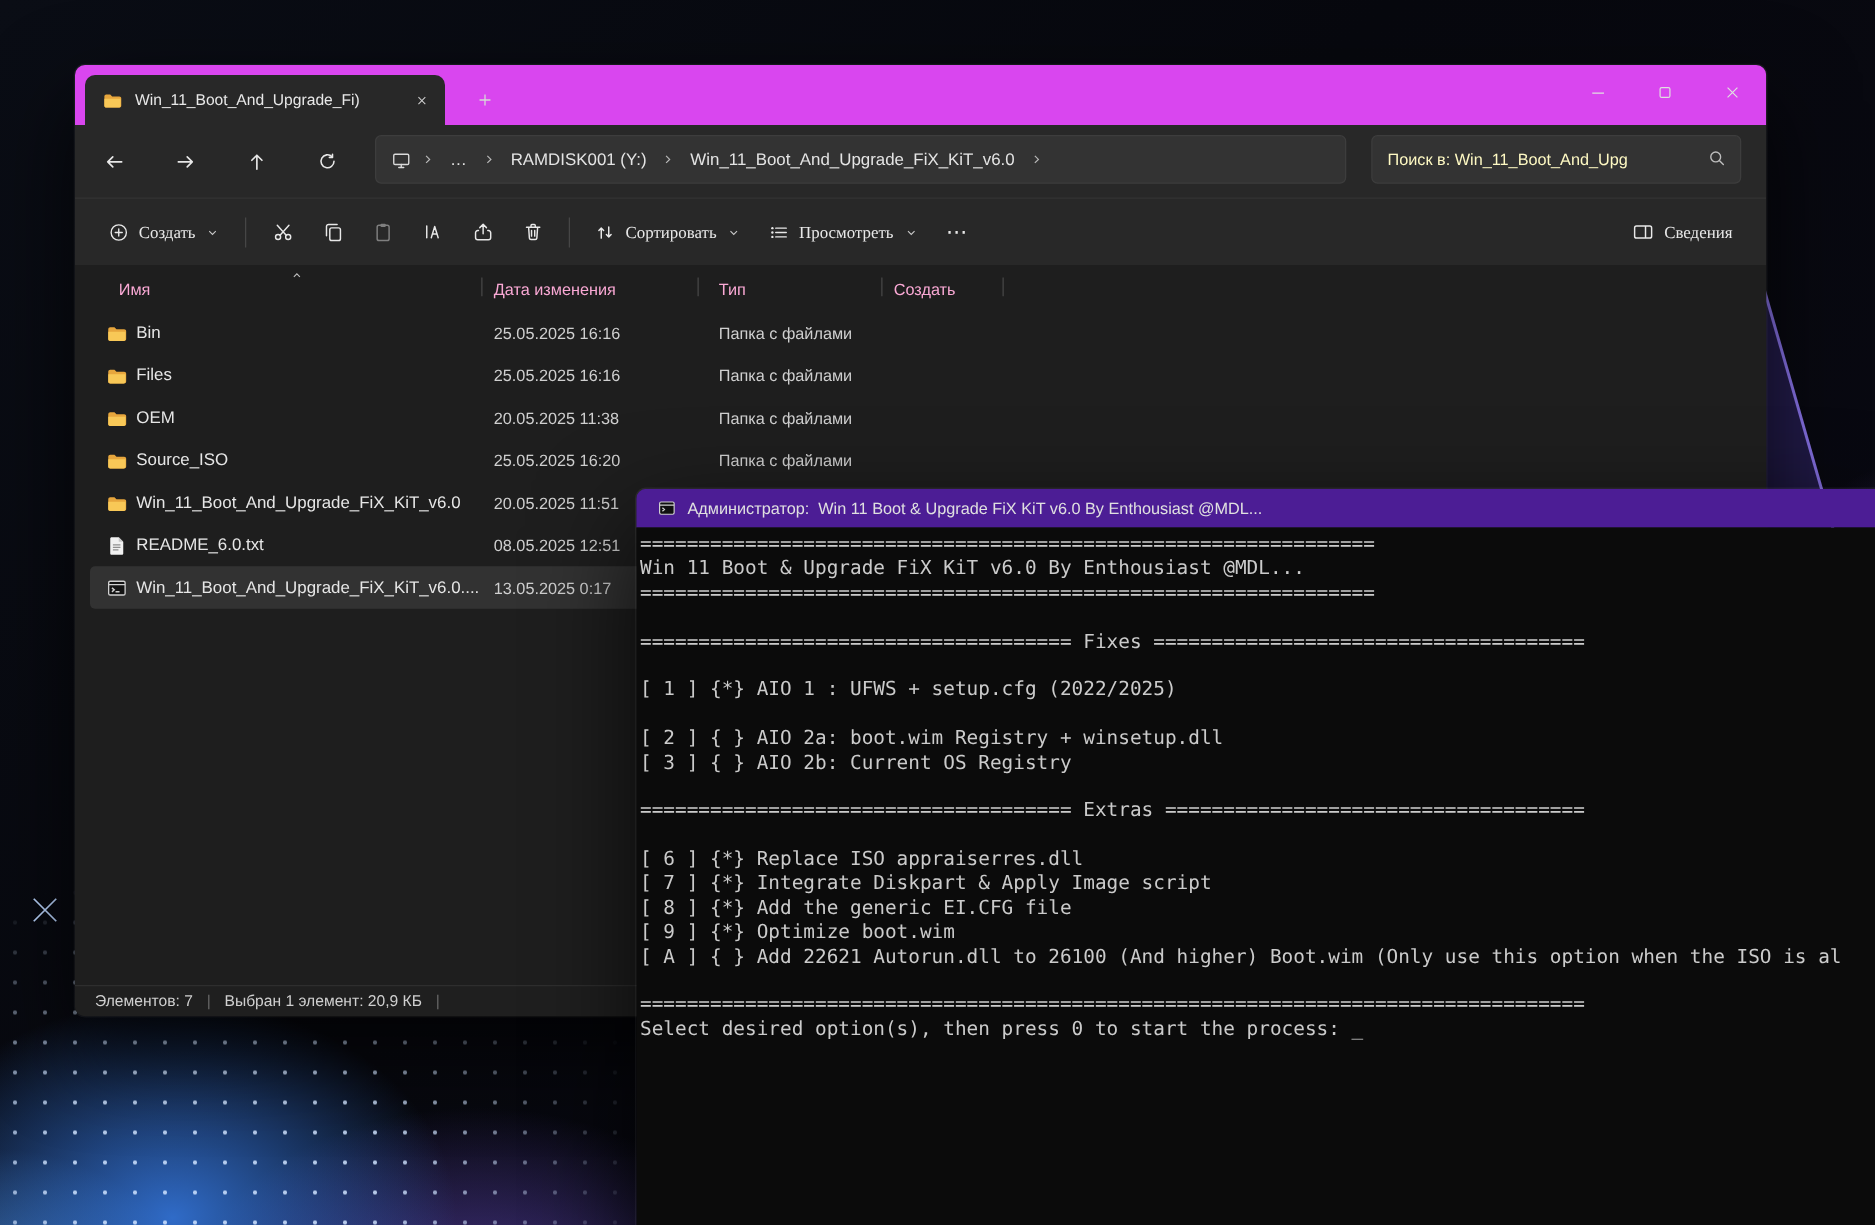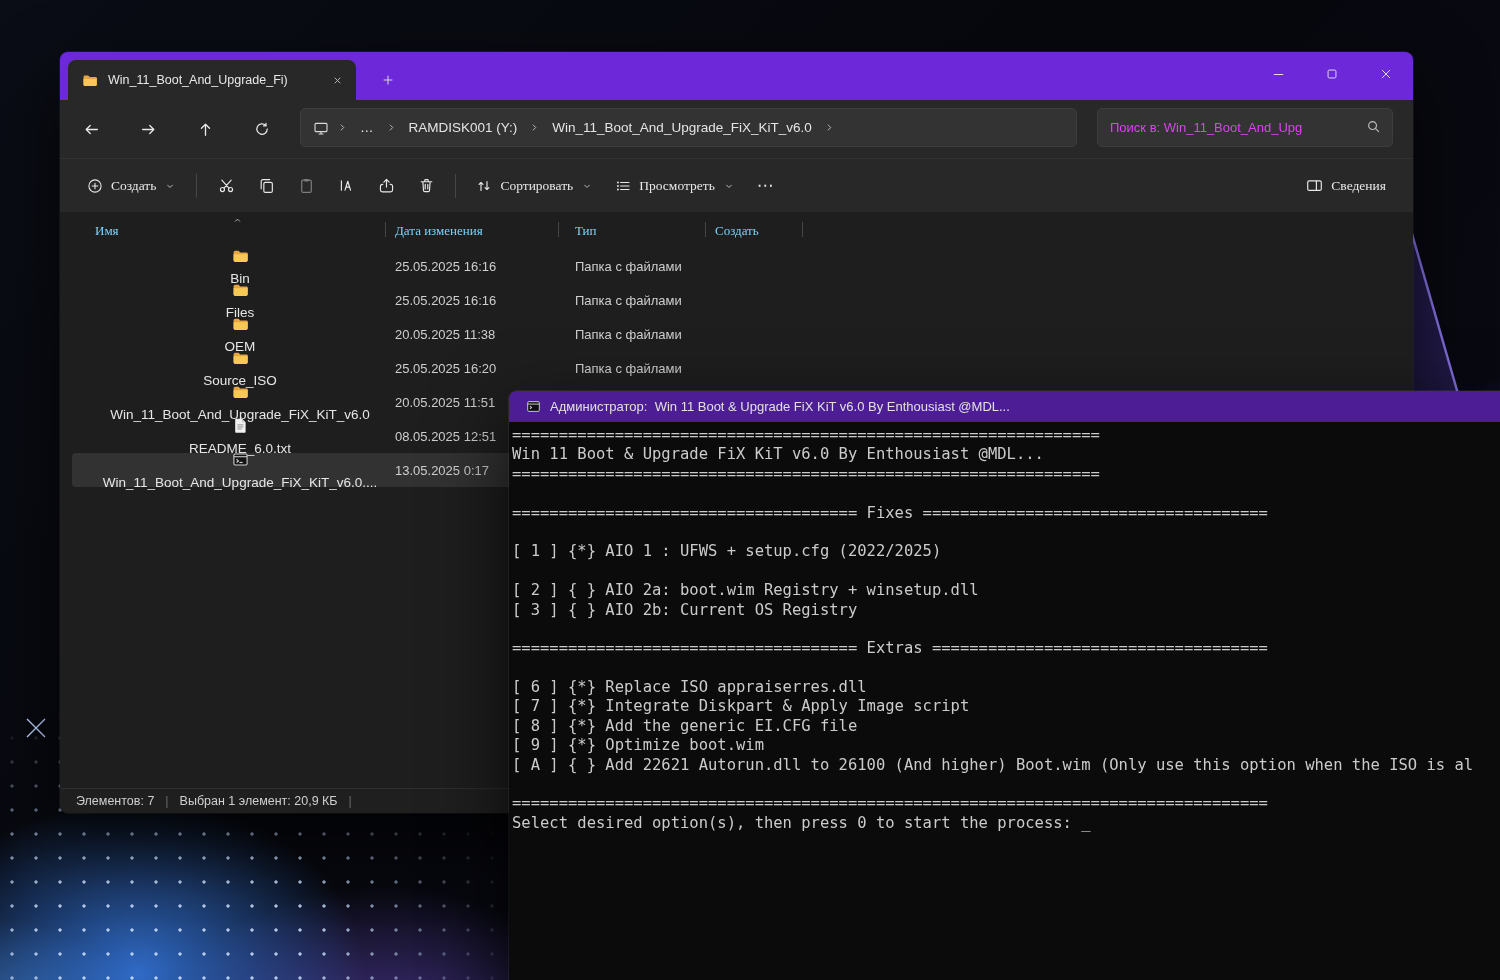--- a/index.html
+++ b/index.html
@@ -30,21 +30,21 @@
     background-size: 23px 23px;
     -webkit-mask-image: radial-gradient(120% 80% at 100% 55%, #000 25%, transparent 80%);
     mask-image: radial-gradient(120% 80% at 100% 55%, #000 25%, transparent 80%); }
   .wp-sparkle { position:absolute; left:24px; top:716px; z-index:0; }
 
   
   .explorer { position:absolute; left:60px; top:52px; width:1353px; height:761px;
     background:#1e1e1e; border-radius:8px; overflow:hidden; z-index:2;
     box-shadow:0 28px 70px rgba(0,0,0,.68), 0 0 0 1px rgba(255,255,255,.07); }
 
-  .tabstrip { position:absolute; left:0; top:0; right:0; height:48px; background:#6d28d9; }
+  .tabstrip { position:absolute; left:0; top:0; right:0; height:48px; background:#d946ef; }
   .tab { position:absolute; left:8px; top:8px; width:288px; height:40px; background:#282828;
     border-radius:8px 8px 0 0; display:flex; align-items:center; gap:9px; padding:0 8px 0 14px;
     color:#e8e8e8; font-size:12.5px; }
   .tab-title { flex:1; white-space:nowrap; overflow:hidden; }
   .tab-close { width:22px; height:22px; display:flex; align-items:center; justify-content:center;
     border-radius:4px; }
   .newtab { position:absolute; left:314px; top:14px; width:28px; height:28px; border-radius:4px;
     display:flex; align-items:center; justify-content:center; }
   .caption { position:absolute; right:0; top:0; height:44px; display:flex; }
   .capbtn { width:54px; height:44px; display:flex; align-items:center; justify-content:center; }
@@ -53,46 +53,46 @@
   .navrow { position:absolute; left:0; top:0; right:0; height:58px; display:flex; align-items:center; }
   .navbtn { width:36px; height:36px; display:flex; align-items:center; justify-content:center;
     border-radius:4px; margin-left:21px; }
   .navbtn:first-child { margin-left:13px; }
   .pill { height:39px; background:#333333; border:1px solid #3d3d3d; border-radius:5px;
     display:flex; align-items:center; }
   .addrbar { position:absolute; left:240px; top:8px; width:777px; padding:0 12px; gap:7px;
     color:#e4e4e4; font-size:13.5px; }
   .crumb { padding:2px 4px; border-radius:3px; white-space:nowrap; }
   .searchbox { position:absolute; right:20px; top:8px; width:296px; padding:0 34px 0 12px; }
-  .searchbox input { background:transparent; border:none; outline:none; color:#d946ef;
+  .searchbox input { background:transparent; border:none; outline:none; color:#fef9c3;
     font-size:13px; width:100%; font-family:inherit; }
   .search-ic { position:absolute; right:11px; top:10px; }
 
   .toolbar { position:absolute; left:0; right:0; top:58px; height:54px; display:flex;
     align-items:center; padding:0 16px; border-top:1px solid rgba(255,255,255,.055); }
   .tbtn { display:flex; align-items:center; gap:8px; height:36px; padding:0 11px;
     border-radius:4px; color:#e8e8e8; font-size:13.5px; white-space:nowrap;font-family:Liberation Serif, serif; }
   .tbtn.icon-only { width:40px; justify-content:center; padding:0; }
   .tb-sep { width:1px; height:24px; background:rgba(255,255,255,.14); margin:0 9px; }
   .dim { opacity:.45; }
   .spacer { flex:1; }
   .more-dots { font-size:17px; color:#e8e8e8; letter-spacing:1px; }
 
   .listarea { position:absolute; left:0; right:0; top:160px; bottom:25px; background:#1e1e1e; }
   .headers { position:absolute; left:12px; right:12px; top:2px; height:34px; display:grid;
     grid-template-columns:310px 180px 140px 100px; align-items:center; padding-left:13px;
-    color:#7dd3fc; font-size:13px;font-family:Liberation Serif, serif; }
+    color:#f9a8d4; font-size:13px; }
   .headers .h-name { margin-left:10px; }
   .hdr-caret { position:absolute; left:172px; top:3px; }
   .hdiv { position:absolute; top:10px; width:1px; height:15px; background:rgba(255,255,255,.18); }
   .rows { position:absolute; left:12px; right:12px; top:37px; }
   .file-row { height:34px; display:grid; grid-template-columns:310px 180px 140px 100px;
     align-items:center; padding-left:13px; border-radius:4px; color:#e6e6e6; font-size:13.5px; }
   .file-row.selected { background:rgba(255,255,255,.09); }
-  .c-name { display:flex; align-items:center; gap:7px; overflow:hidden; white-space:nowrap;flex-direction:column; }
+  .c-name { display:flex; align-items:flex-start; gap:7px; overflow:hidden; white-space:nowrap; }
   .ficon { display:flex; width:17px; height:17px; flex:0 0 auto; }
   .c-date,.c-type,.c-size { color:#cfcfcf; font-size:13px; white-space:nowrap; }
 
   .statusbar { position:absolute; left:0; right:0; bottom:0; height:25px; background:#1f1f1f;
     border-top:1px solid rgba(255,255,255,.07); display:flex; align-items:center; gap:11px;
     padding-left:16px; color:#cfcfcf; font-size:12.5px; }
   .statusbar .pipe { opacity:.4; }
 
   
   .console { position:absolute; left:509px; top:391px; width:991px; height:589px; z-index:3;

